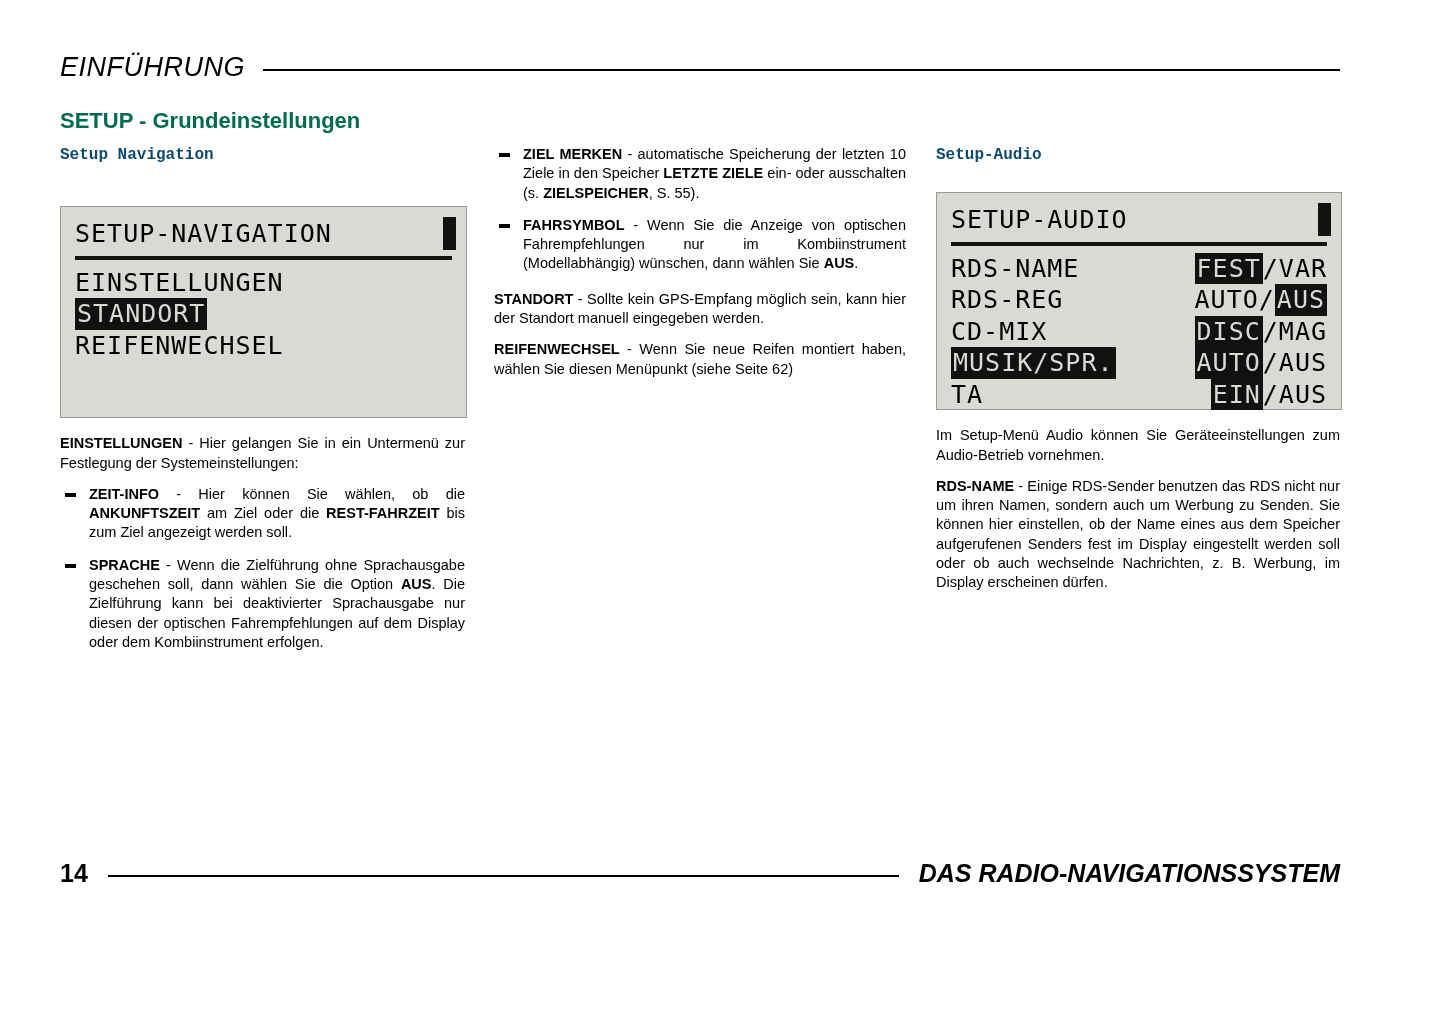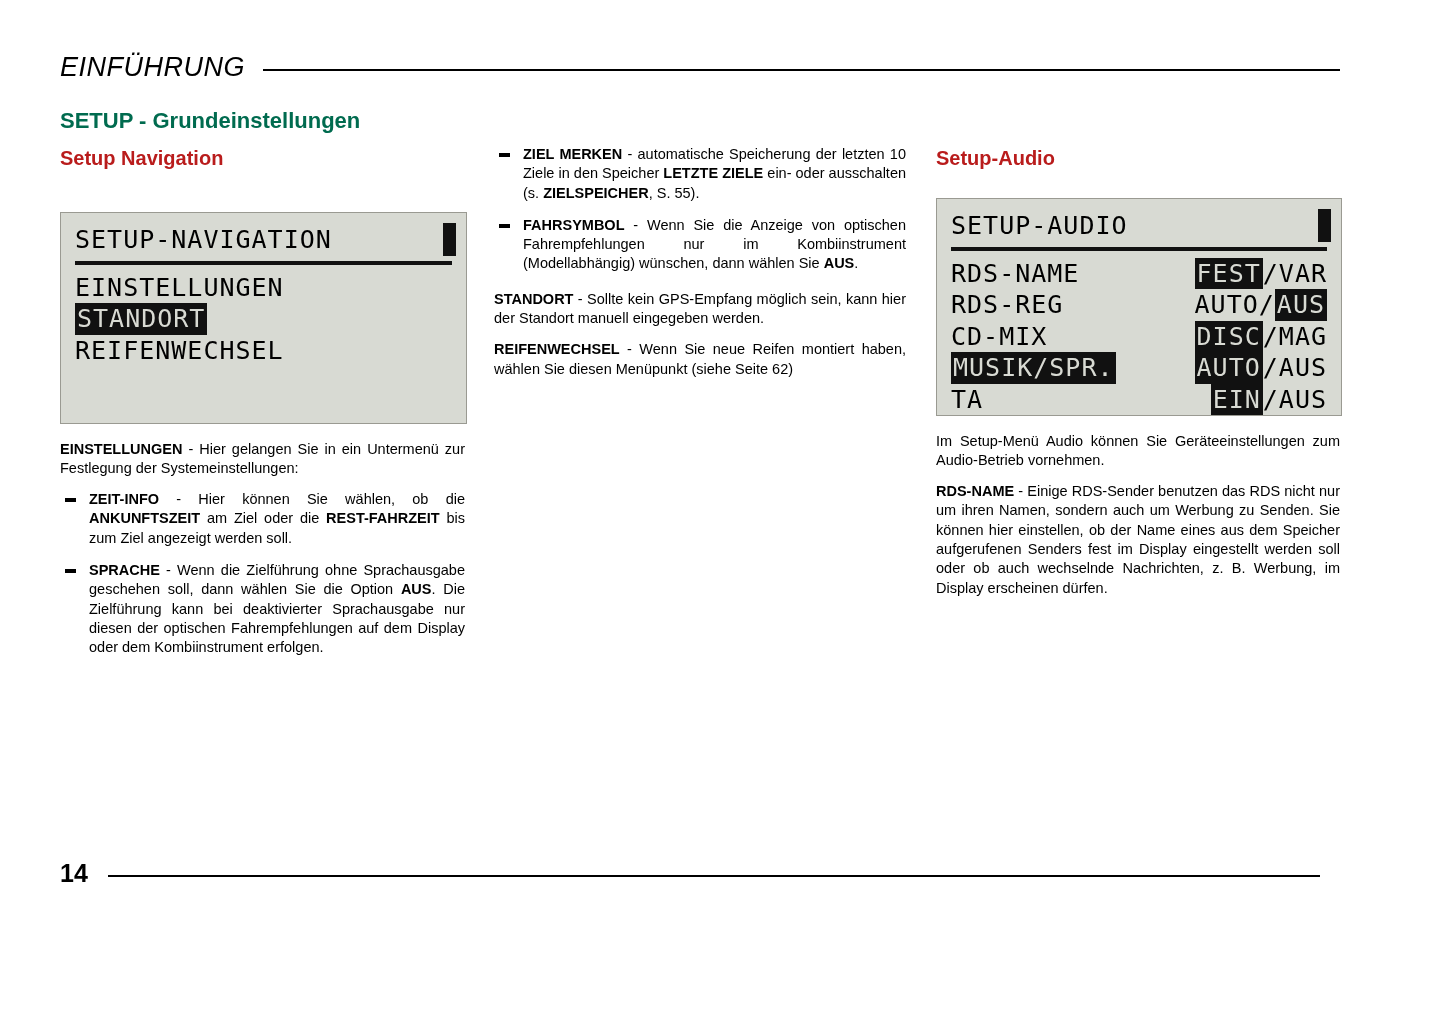--- a/index.html
+++ b/index.html
@@ -70,23 +70,24 @@
   
   .section-title {
     position: absolute;
     left: 60px;
     top: 108px;
     color: #006b4f;
     font-weight: bold;
     font-size: 22px;
   }
   .sub-title {
-    color: #b91c1c;
-    font-weight: bold;
-    font-size: 20px;
+    color: #0c4a6e;
+    font-weight: bold;
+    font-size: 16px;
+    font-family: Liberation Mono, monospace;
   }
 
   
   .col {
     position: absolute;
     font-size: 14.5px;
     line-height: 1.33;
   }
   .col1 { left: 60px;  top: 145px; width: 405px; }
   .col2 { left: 494px; top: 145px; width: 412px; }
@@ -274,15 +275,16 @@
 
     <div id="col3-paras" style="margin-top:16px;">
         <p class="body"><span>Im Setup-Menü Audio können Sie Geräteeinstellungen zum Audio-Betrieb vornehmen.</span></p>
         <p class="body"><b>RDS-NAME</b><span> - Einige RDS-Sender benutzen das RDS nicht nur um ihren Namen, sondern auch um Werbung zu Senden. Sie können hier einstellen, ob der Name eines aus dem Speicher aufgerufenen Senders fest im Display eingestellt werden soll oder ob auch wechselnde Nachrichten, z. B. Werbung, im Display erscheinen dürfen.</span></p>
       </div>
   </div>
 
   <div class="footer">
     <div class="footer-page">14</div>
     <div class="footer-rule"></div>
+    <div class="footer-title">DAS RADIO-NAVIGATIONSSYSTEM</div>
   </div>
 
 </div>
 
 </body></html>

